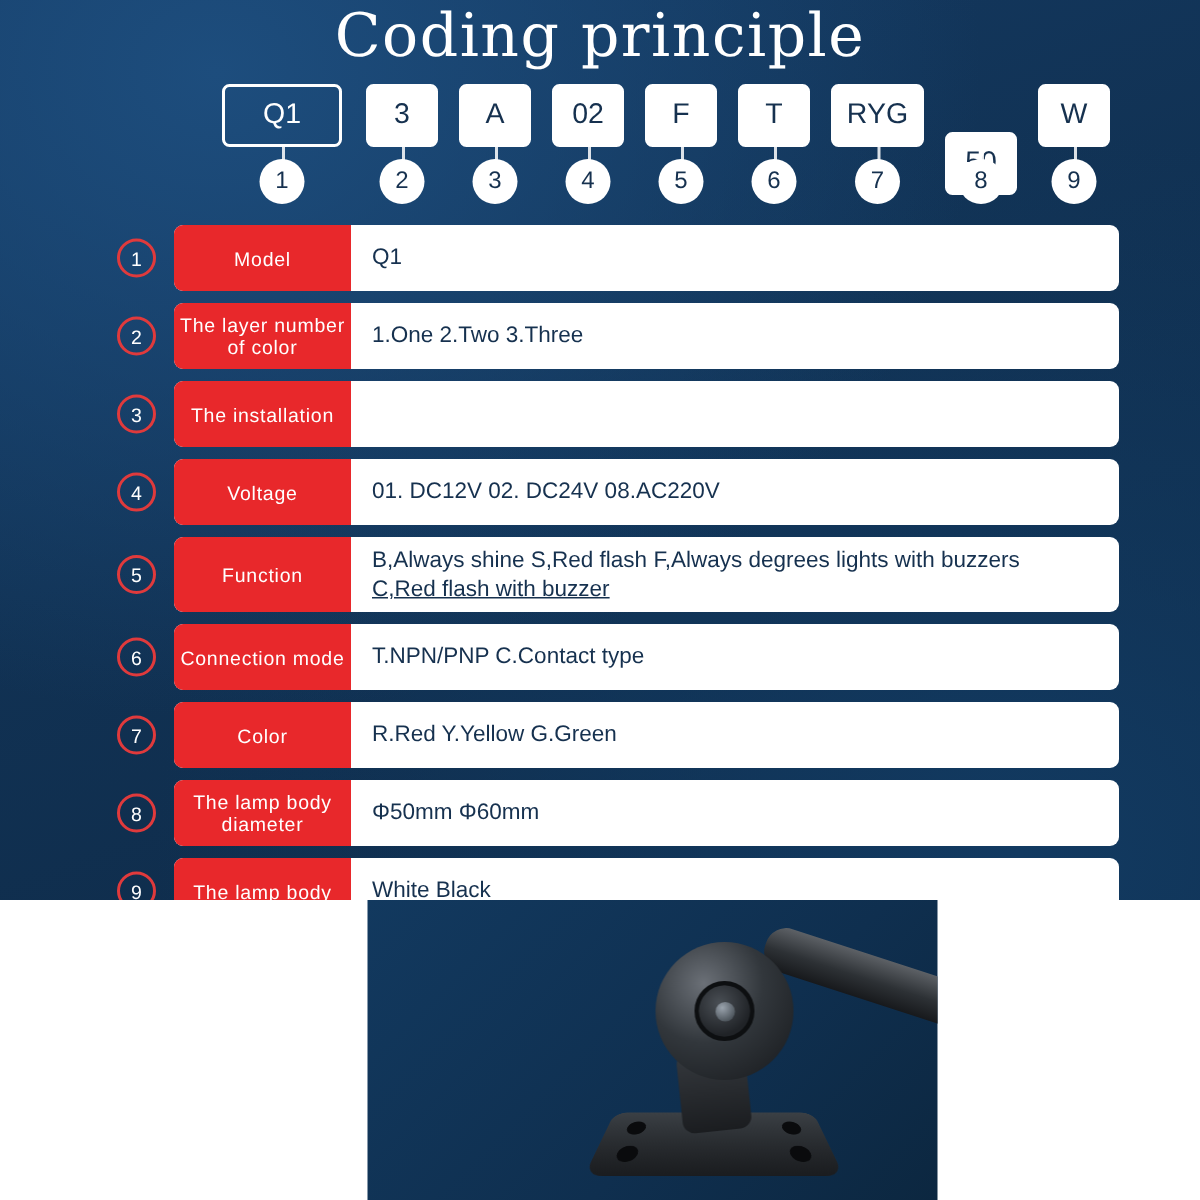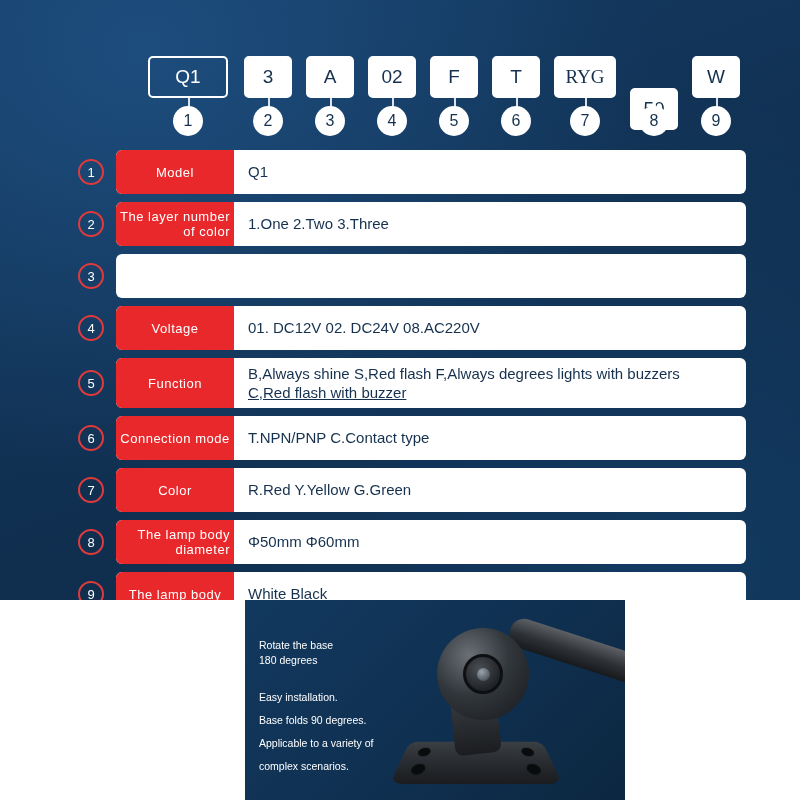--- a/index.html
+++ b/index.html
@@ -137,21 +137,21 @@
   }
   .row-label {
     width: 118px;
     flex: 0 0 118px;
     background: #e8282b;
     color: #ffffff;
     font-size: 13px;
     display: flex;
     align-items: center;
     justify-content: center;
-    text-align: right;
+    text-align: center;
     letter-spacing: 0.5px;
     padding: 0 4px;
     box-sizing: border-box;
     line-height: 15px;
   }
   .row-value {
     flex: 1 1 auto;
     color: #16314f;
     font-size: 15px;
     display: flex;
@@ -269,29 +269,30 @@
     background: #0a0b0d;
   }
 </style>
 </head>
 <body>
 
 <div class="page">
 
   <div class="top-panel">
 
+    <div class="title">Coding principle</div>
 
     <div class="code-row">
       <div class="code-box hollow" style="left:0px;width:80px;">Q1</div>
       <div class="code-box" style="left:96px;width:48px;">3</div>
       <div class="code-box" style="left:158px;width:48px;">A</div>
       <div class="code-box" style="left:220px;width:48px;">02</div>
       <div class="code-box" style="left:282px;width:48px;">F</div>
       <div class="code-box" style="left:344px;width:48px;">T</div>
-      <div class="code-box" style="left:406px;width:62px;font-family:Liberation Serif, serif;">RYG</div>
+      <div class="code-box" style="left:406px;width:62px;">RYG</div>
       <div class="code-box" style="left:482px;width:48px;margin-top:32px;">50</div>
       <div class="code-box" style="left:544px;width:48px;">W</div>
     </div>
 
     <div class="connector" style="left:188px;top:98px;height:10px;"></div>
     <div class="connector" style="left:268px;top:98px;height:10px;"></div>
     <div class="connector" style="left:330px;top:98px;height:10px;"></div>
     <div class="connector" style="left:392px;top:98px;height:10px;"></div>
     <div class="connector" style="left:454px;top:98px;height:10px;"></div>
     <div class="connector" style="left:516px;top:98px;height:10px;"></div>
@@ -329,20 +330,21 @@
           <div class="row-label">The layer number of color</div>
           <div class="row-value">
             <span>1.One   2.Two   3.Three</span>
           </div>
         </div>
       </div>
 
       <div class="row">
         <div class="row-index">3</div>
         <div class="row-body">
+          <div class="row-label">The installation</div>
         </div>
       </div>
 
       <div class="row">
         <div class="row-index">4</div>
         <div class="row-body">
           <div class="row-label">Voltage</div>
           <div class="row-value">
             <span>01. DC12V    02. DC24V    08.AC220V</span>
           </div>
@@ -399,28 +401,20 @@
           </div>
         </div>
       </div>
 
     </div>
   </div>
 
   <div class="bottom">
     <div class="photo">
 
-      <div class="photo-text">
-        <div class="lead" style="white-space:pre-line;">Rotate the base
-180 degrees</div>
-        <span class="l">Easy installation.</span>
-        <span class="l">Base folds 90 degrees.</span>
-        <span class="l">Applicable to a variety of</span>
-        <span class="l">complex scenarios.</span>
-      </div>
 
       <div class="bracket">
         <div class="arm"></div>
         <div class="base">
           <div class="base-hole" style="left:14px;top:10px;"></div>
           <div class="base-hole" style="right:14px;top:10px;"></div>
           <div class="base-hole" style="left:14px;bottom:10px;"></div>
           <div class="base-hole" style="right:14px;bottom:10px;"></div>
         </div>
         <div class="neck"></div>

